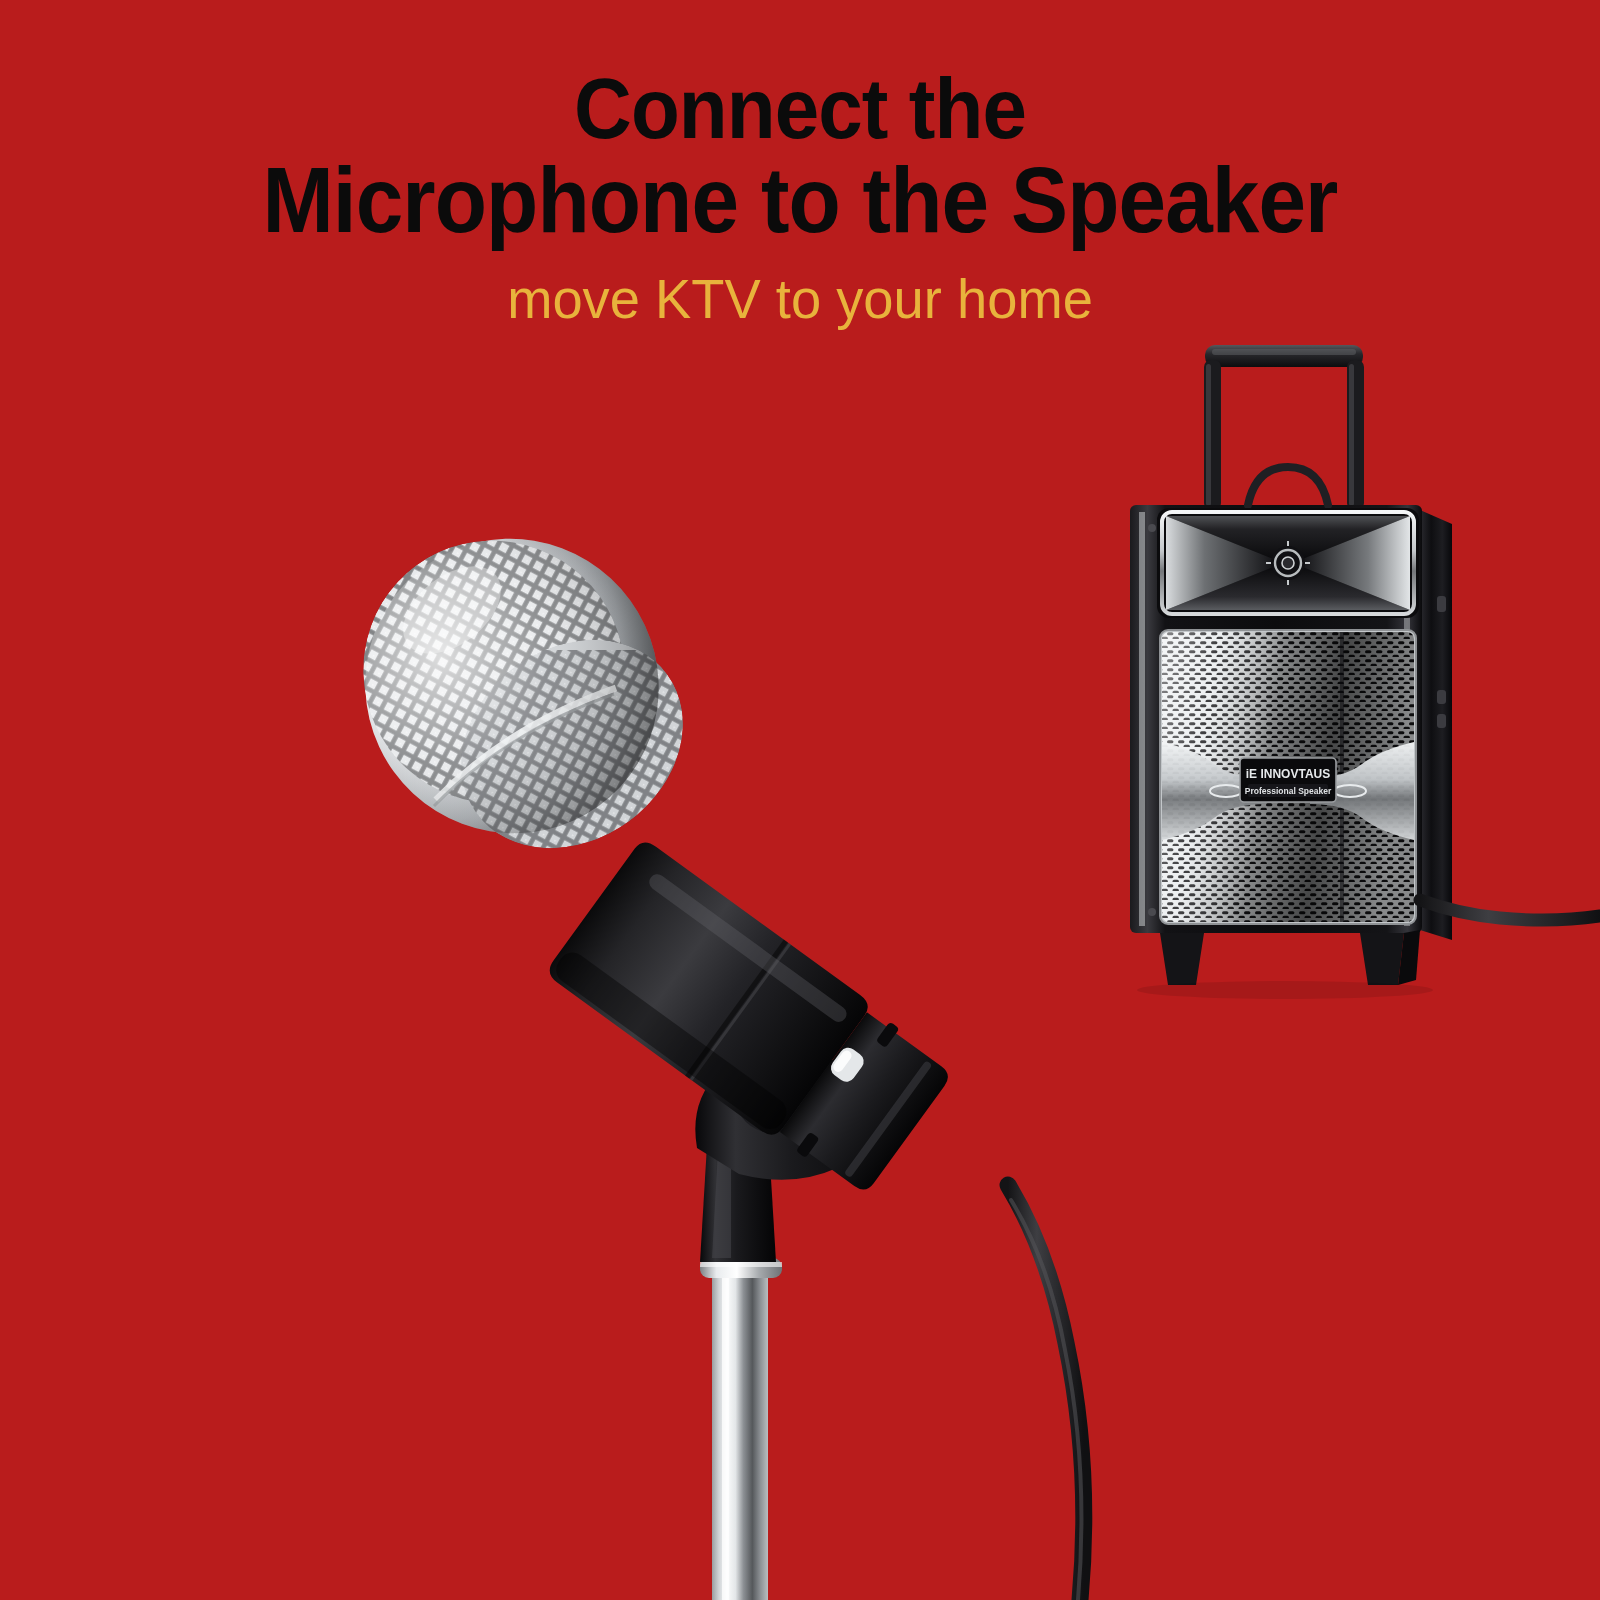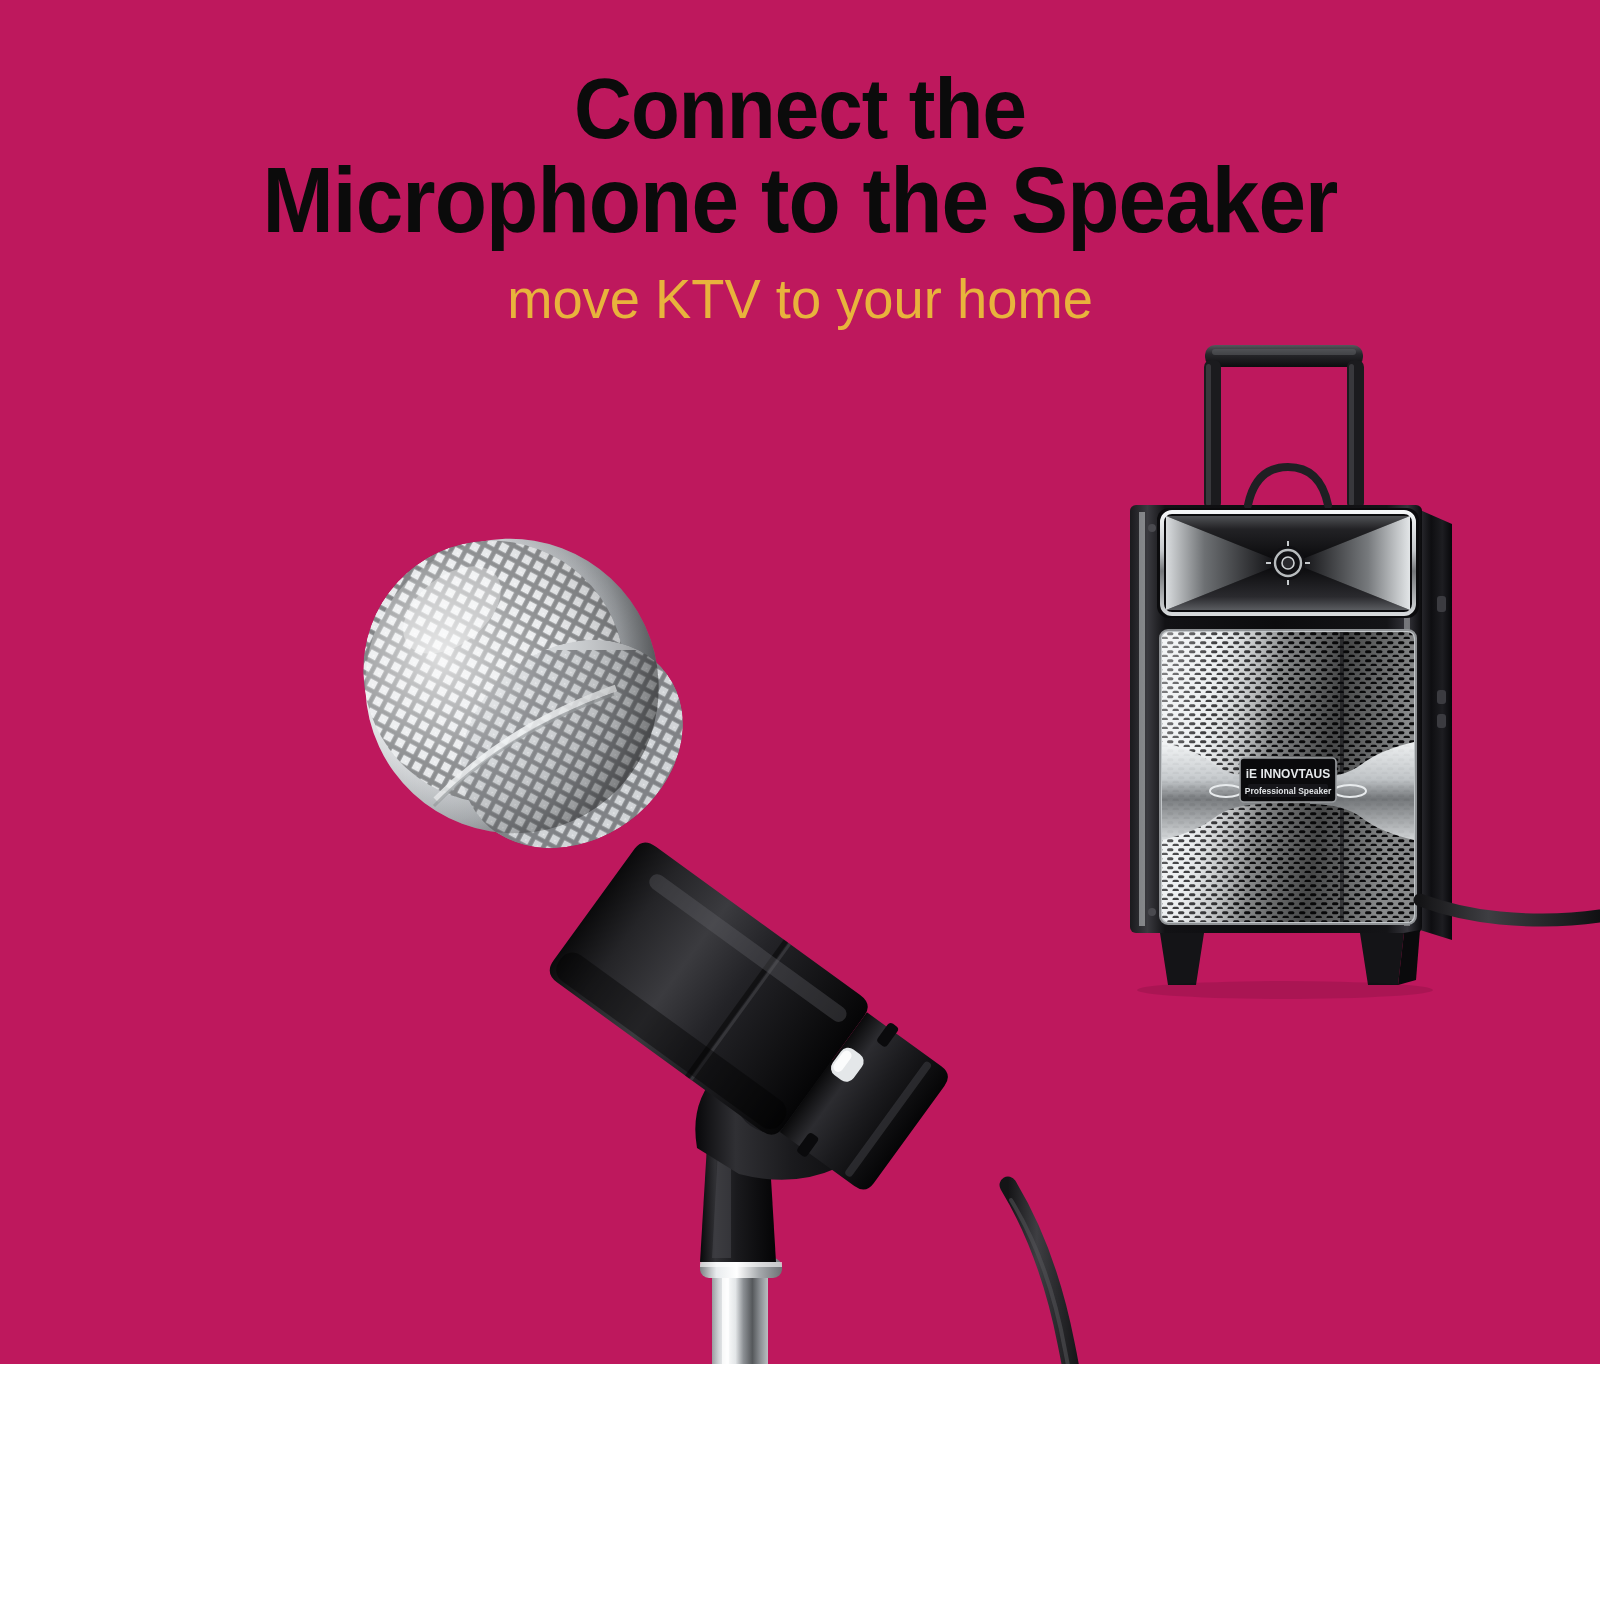--- a/index.html
+++ b/index.html
@@ -3,22 +3,22 @@
 <meta charset="utf-8">
 <style>
   html, body {
     margin: 0;
     padding: 0;
     background: #ffffff;
   }
   #stage {
     position: relative;
     width: 1600px;
-    height: 1364px;
-    background: #be185d;
+    height: 1600px;
+    background: #b91c1c;
     overflow: hidden;
     font-family: "Liberation Sans", sans-serif;
   }
 
   
   .headline {
     position: absolute;
     left: 0;
     top: 62px;
     width: 1600px;

